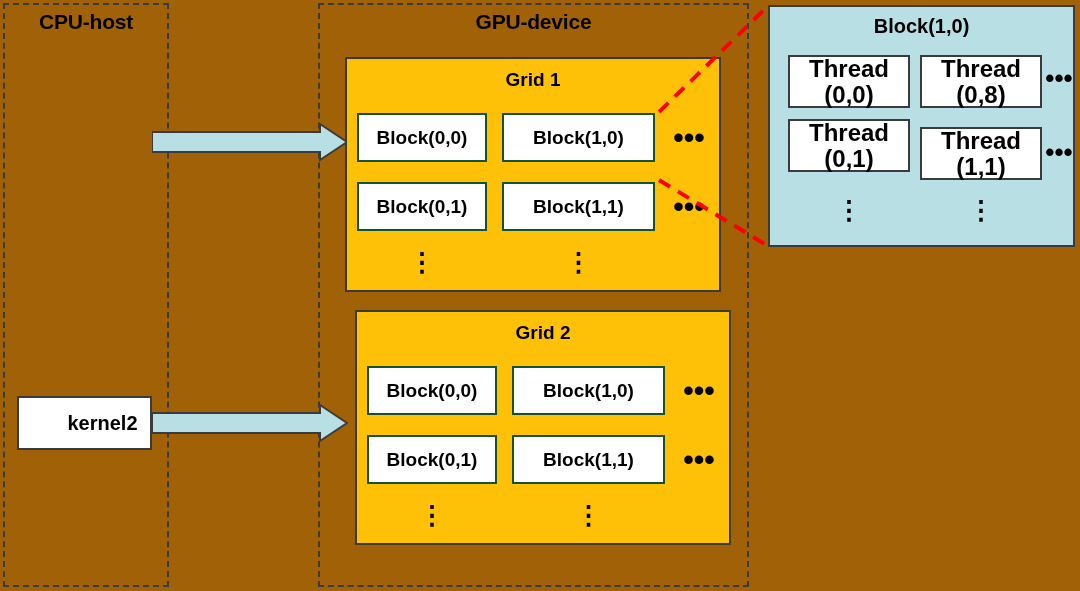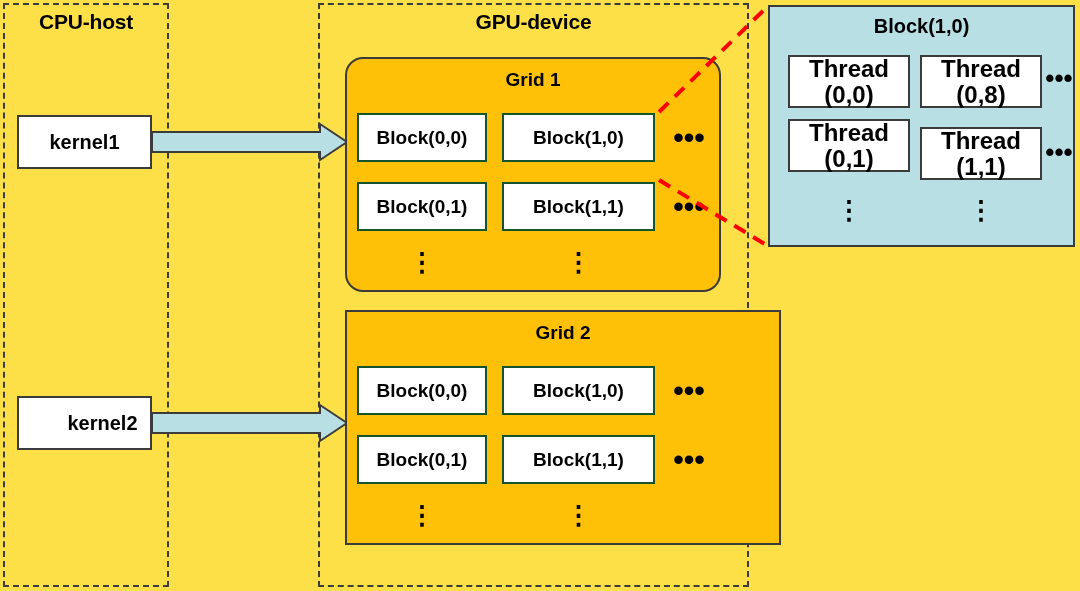--- a/index.html
+++ b/index.html
@@ -8,21 +8,21 @@
     padding: 0;
     background: #ffffff;
   }
   body {
     font-family: "Liberation Sans", sans-serif;
   }
   #canvas {
     position: relative;
     width: 1080px;
     height: 591px;
-    background: #fde047;
+    background: #a16207;
     overflow: hidden;
   }
 
   
   .region {
     position: absolute;
     border: 2px dashed #3b3b3b;
     background: transparent;
     box-sizing: border-box;
   }
@@ -151,52 +151,51 @@
 <div id="canvas">
 
   <div class="region" style="left:3px; top:3px; width:166px; height:584px;">
   </div>
   <div class="region-title" style="left:3px; top:10px; width:166px;">CPU-host</div>
 
   <div class="region" style="left:318px; top:3px; width:431px; height:584px;">
   </div>
   <div class="region-title" style="left:318px; top:10px; width:431px;">GPU-device</div>
 
-  <div class="kernel-box" style="left:17px; top:115px; width:135px; height:54px;">kernel1</div>
 
   <div class="kernel-box" style="left:17px; top:396px; width:135px; height:54px;padding-left:36px;">kernel2</div>
 
   <div class="arrow" style="left:152px; top:122px; width:196px; height:40px;">
     <svg width="196" height="40" viewBox="0 0 196 40">
       <polygon points="0,10 168,10 168,2 195,20 168,38 168,30 0,30" fill="#B8DFE4" stroke="#3b3b3b" stroke-width="2" stroke-linejoin="miter"></polygon>
     </svg>
   </div>
 
   <div class="arrow" style="left:152px; top:403px; width:196px; height:40px;">
     <svg width="196" height="40" viewBox="0 0 196 40">
       <polygon points="0,10 168,10 168,2 195,20 168,38 168,30 0,30" fill="#B8DFE4" stroke="#3b3b3b" stroke-width="2" stroke-linejoin="miter"></polygon>
     </svg>
   </div>
 
-  <div class="grid-panel" style="left:345px; top:57px; width:376px; height:235px;border-radius:18px;">
+  <div class="grid-panel" style="left:345px; top:57px; width:376px; height:235px;">
     <div class="grid-title" style="top:10px;">Grid 1</div>
 
     <div class="cell" style="left:10px; top:54px; width:130px; height:49px;">Block(0,0)</div>
     <div class="cell" style="left:155px; top:54px; width:153px; height:49px;">Block(1,0)</div>
     <div class="hdots" style="left:316px; top:64px; width:52px;">•••</div>
 
     <div class="cell" style="left:10px; top:123px; width:130px; height:49px;">Block(0,1)</div>
     <div class="cell" style="left:155px; top:123px; width:153px; height:49px;">Block(1,1)</div>
     <div class="hdots" style="left:316px; top:133px; width:52px;">•••</div>
 
     <div class="vdots" style="left:10px; top:190px; width:130px;">⋮</div>
     <div class="vdots" style="left:155px; top:190px; width:153px;">⋮</div>
   </div>
 
-  <div class="grid-panel" style="left:345px; top:310px; width:436px; height:235px;">
+  <div class="grid-panel" style="left:355px; top:310px; width:376px; height:235px;">
     <div class="grid-title" style="top:10px;">Grid 2</div>
 
     <div class="cell" style="left:10px; top:54px; width:130px; height:49px;">Block(0,0)</div>
     <div class="cell" style="left:155px; top:54px; width:153px; height:49px;">Block(1,0)</div>
     <div class="hdots" style="left:316px; top:64px; width:52px;">•••</div>
 
     <div class="cell" style="left:10px; top:123px; width:130px; height:49px;">Block(0,1)</div>
     <div class="cell" style="left:155px; top:123px; width:153px; height:49px;">Block(1,1)</div>
     <div class="hdots" style="left:316px; top:133px; width:52px;">•••</div>
 

